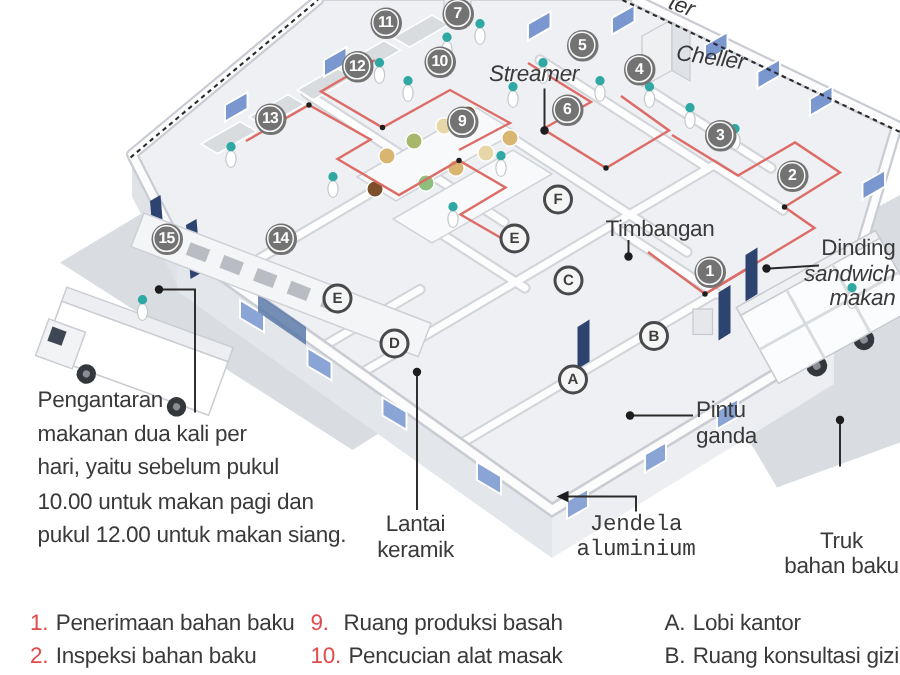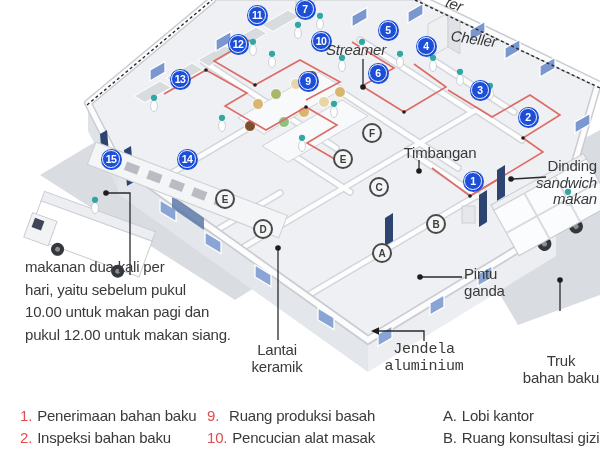--- a/index.html
+++ b/index.html
@@ -1,20 +1,20 @@
 <!DOCTYPE html>
 <html><head>
 <meta charset="utf-8">
 <style>
   html,body{margin:0;padding:0;background:#fff;}
   body{width:600px;height:450px;overflow:hidden;font-family:"Liberation Sans",sans-serif;}
   #stage{position:relative;width:600px;height:450px;background:#fff;}
   #base{position:absolute;left:0;top:0;z-index:1;}
   
-  .mnum{position:absolute;width:21px;height:21px;border-radius:50%;background:#1d4ed8;
+  .mnum{position:absolute;width:21px;height:21px;border-radius:50%;background:#737373;
         color:#fff;font-weight:bold;font-size:10.5px;display:flex;align-items:center;
         justify-content:center;z-index:6;letter-spacing:-0.5px;}
   .mnum::after{content:"";position:absolute;inset:1.7px;border:1.3px solid rgba(255,255,255,.95);border-radius:50%;}
   
   .mlet{position:absolute;width:16px;height:16px;border-radius:50%;background:#f4f5f4;
         border:2px solid #47494a;color:#3c3e3f;font-weight:bold;font-size:10px;
         display:flex;align-items:center;justify-content:center;z-index:6;}
   
   .callout{position:absolute;font-size:15px;color:#3a3a3b;line-height:16.5px;
            white-space:nowrap;z-index:7;letter-spacing:-0.2px;}
@@ -228,21 +228,21 @@
 
   <div id="markers">
       <div class="mnum" style="left: 462.5px; top: 170.5px;">1</div>
       <div class="mnum" style="left: 517.5px; top: 106.5px;">2</div>
       <div class="mnum" style="left: 469.5px; top: 79.5px;">3</div>
       <div class="mnum" style="left: 415.5px; top: 35.5px;">4</div>
       <div class="mnum" style="left: 377.5px; top: 19.5px;">5</div>
       <div class="mnum" style="left: 367.5px; top: 62.5px;">6</div>
       <div class="mnum" style="left: 294.5px; top: -1.5px;">7</div>
       <div class="mnum" style="left: 297.5px; top: 70.5px;">9</div>
-      <div class="mnum" style="left: 282.5px; top: 30.5px; margin-left: 28px;">10</div>
+      <div class="mnum" style="left: 282.5px; top: 30.5px;">10</div>
       <div class="mnum" style="left: 246.5px; top: 4.5px;">11</div>
       <div class="mnum" style="left: 211.5px; top: 33.5px; margin-left: 16px;">12</div>
       <div class="mnum" style="left: 169.5px; top: 68.5px;">13</div>
       <div class="mnum" style="left: 176.5px; top: 148.5px;">14</div>
       <div class="mnum" style="left: 100.5px; top: 148.5px;">15</div>
       <div class="mlet" style="left: 372px; top: 243px;">A</div>
       <div class="mlet" style="left: 426px; top: 214px;">B</div>
       <div class="mlet" style="left: 369px; top: 177px;">C</div>
       <div class="mlet" style="left: 253px; top: 219px;">D</div>
       <div class="mlet" style="left: 333px; top: 149px;">E</div>
@@ -280,20 +280,21 @@
         <div>Jendela</div>
         <div>aluminium</div>
       </div>
       <div class="callout center" style="left: 277px; top: 342px;">
         <div>Lantai</div>
         <div>keramik</div>
       </div>
     </div>
 
   <div id="note" style="left: 25px; top: 256px;">
+      <div>Pengantaran</div>
       <div>makanan dua kali per</div>
       <div>hari, yaitu sebelum pukul</div>
       <div>10.00 untuk makan pagi dan</div>
       <div>pukul 12.00 untuk makan siang.</div>
     </div>
 
   <div id="legend">
       <div class="lcol c0" style="left: 20px;">
         <div class="li">
           <span class="num red">1.</span>

